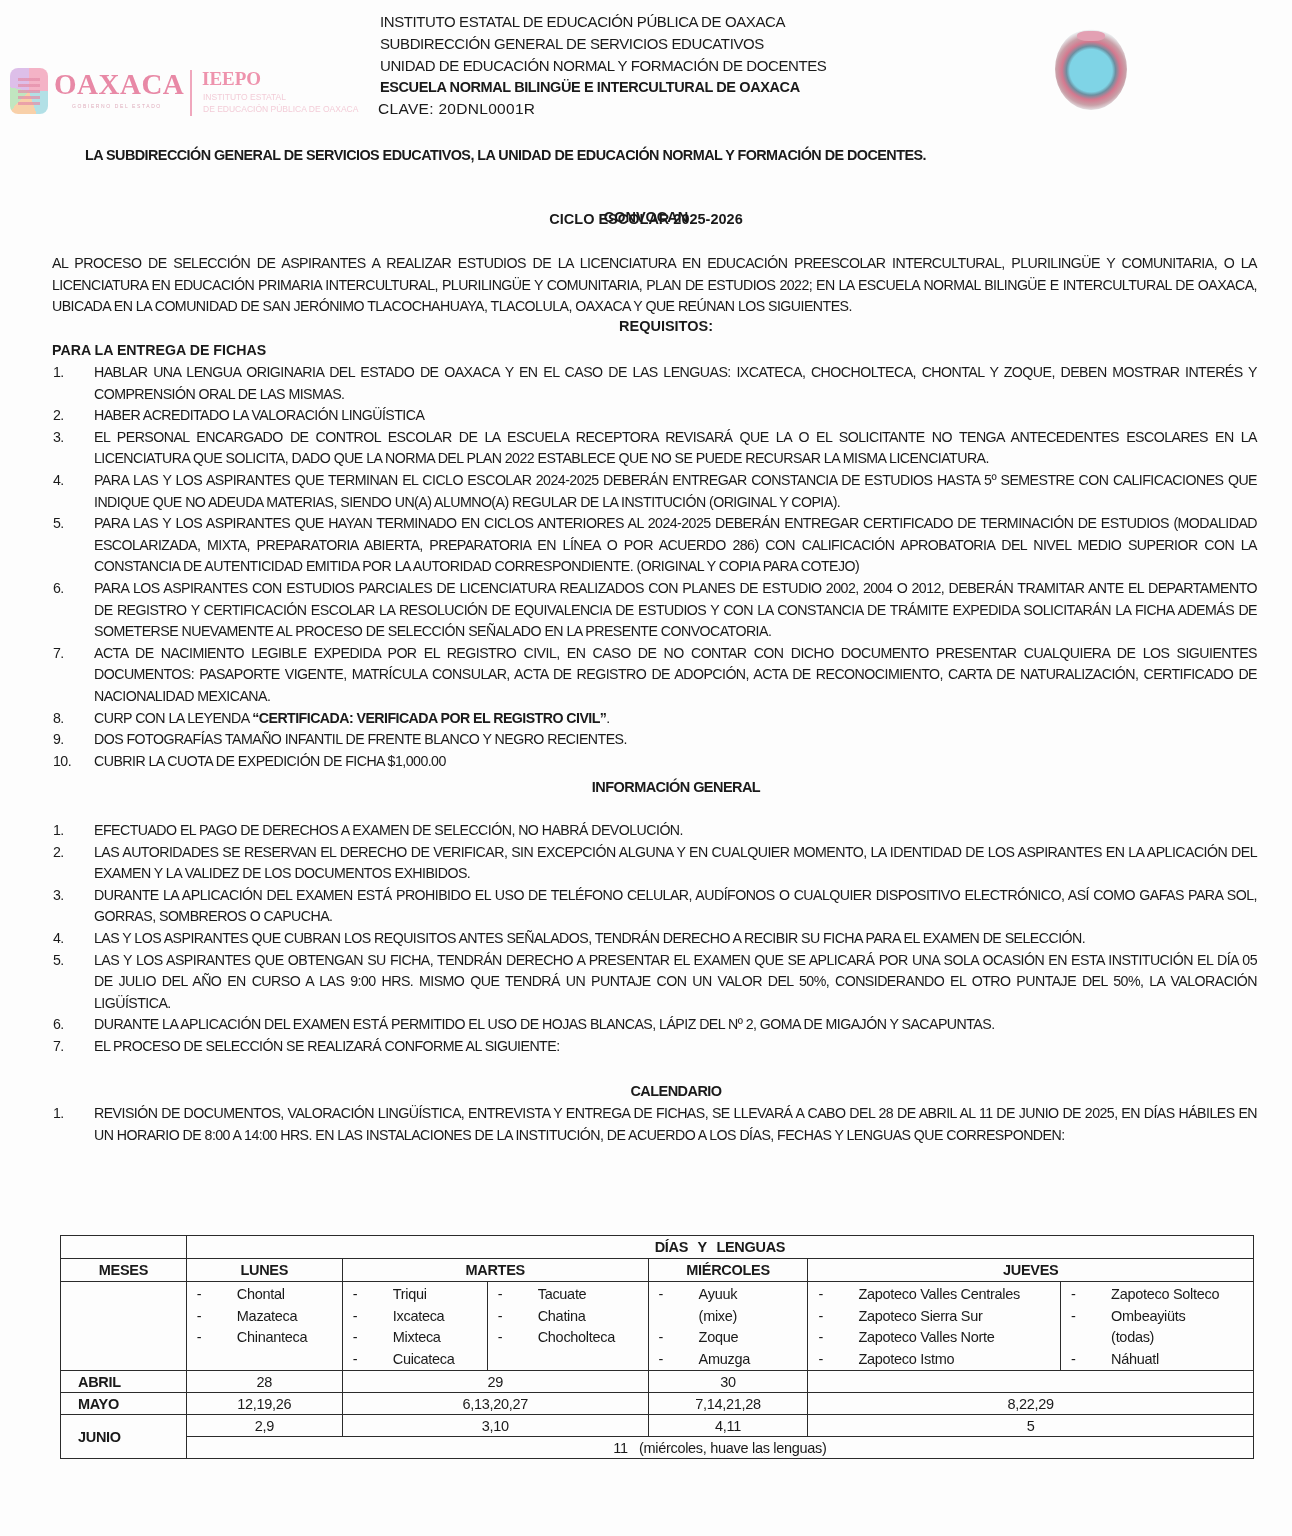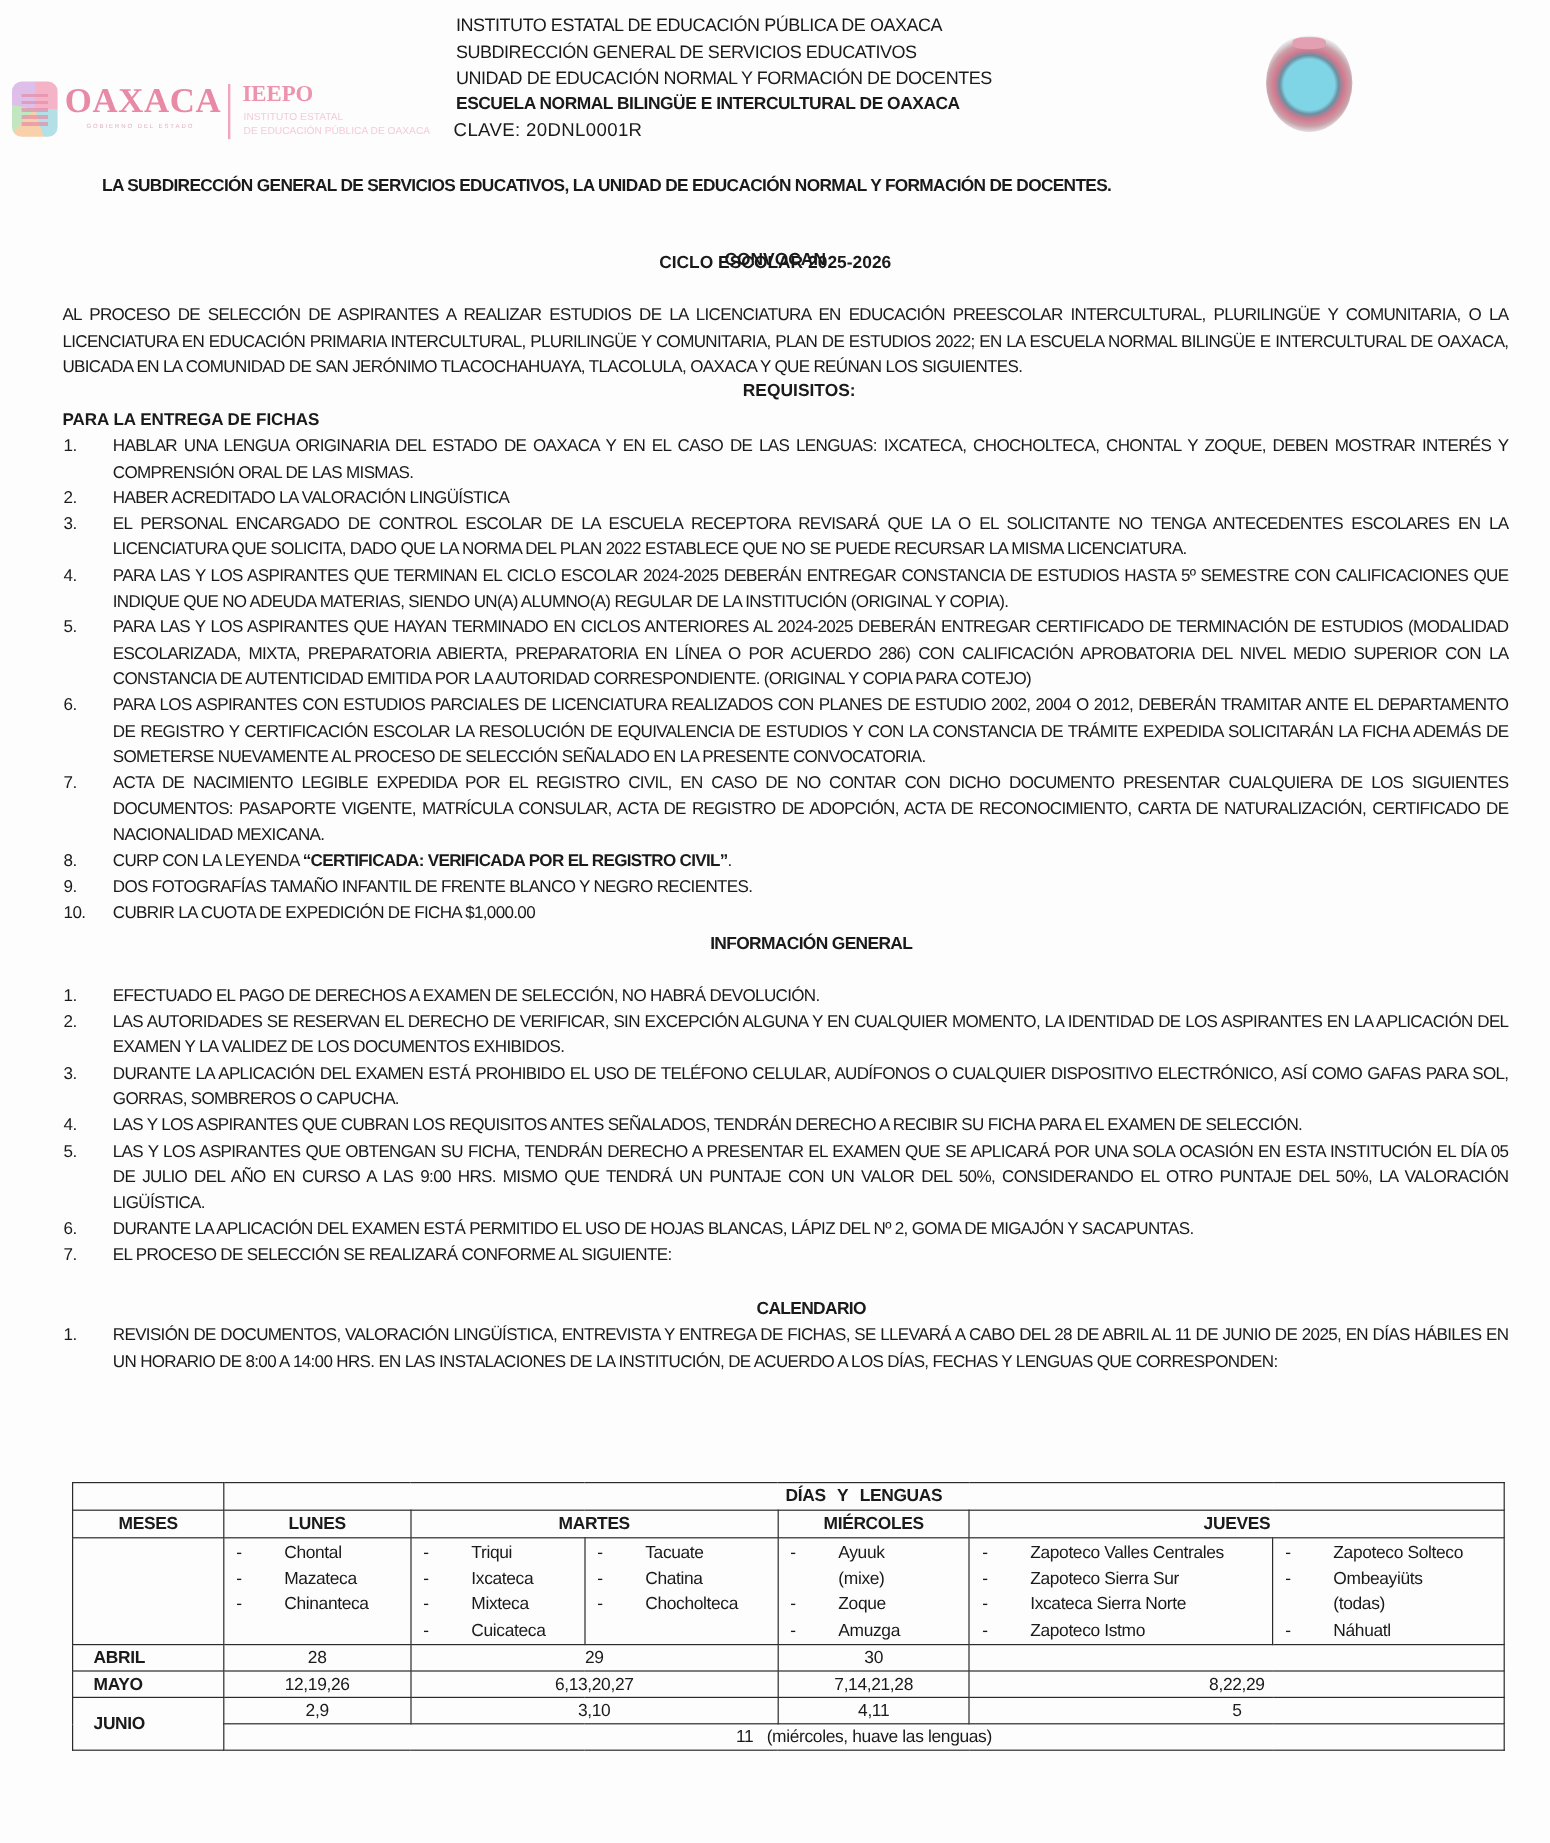--- a/index.html
+++ b/index.html
@@ -218,21 +218,21 @@
           <li>
                 <span class="dash">-</span>
                 <span>Zapoteco Valles Centrales</span>
               </li>
           <li>
                 <span class="dash">-</span>
                 <span>Zapoteco Sierra Sur</span>
               </li>
           <li>
                 <span class="dash">-</span>
-                <span>Ixcateca Sierra Norte</span>
+                <span>Zapoteco Valles Norte</span>
               </li>
           <li>
                 <span class="dash">-</span>
                 <span>Zapoteco Istmo</span>
               </li>
         </ul>
       </td>
       <td>
         <ul class="lang-list">
           <li>

